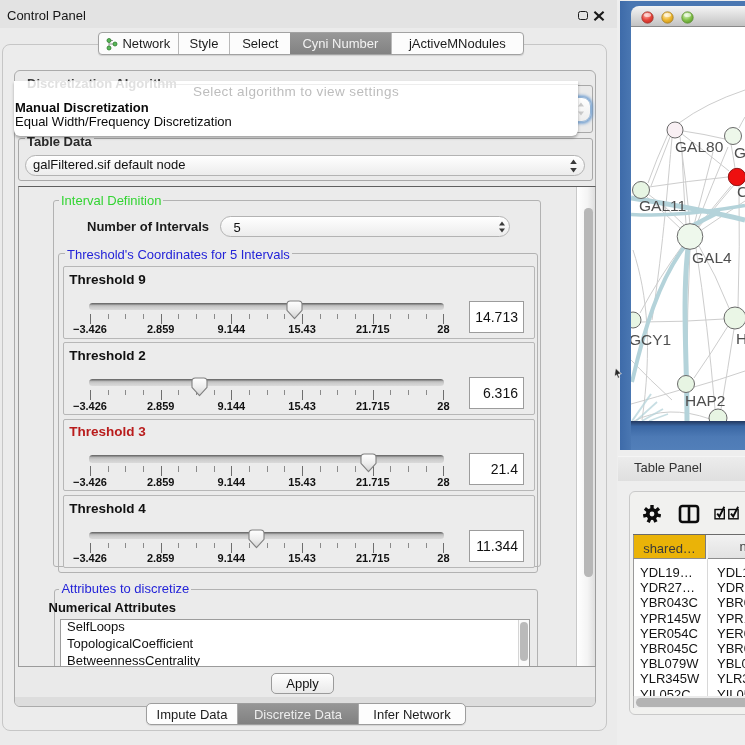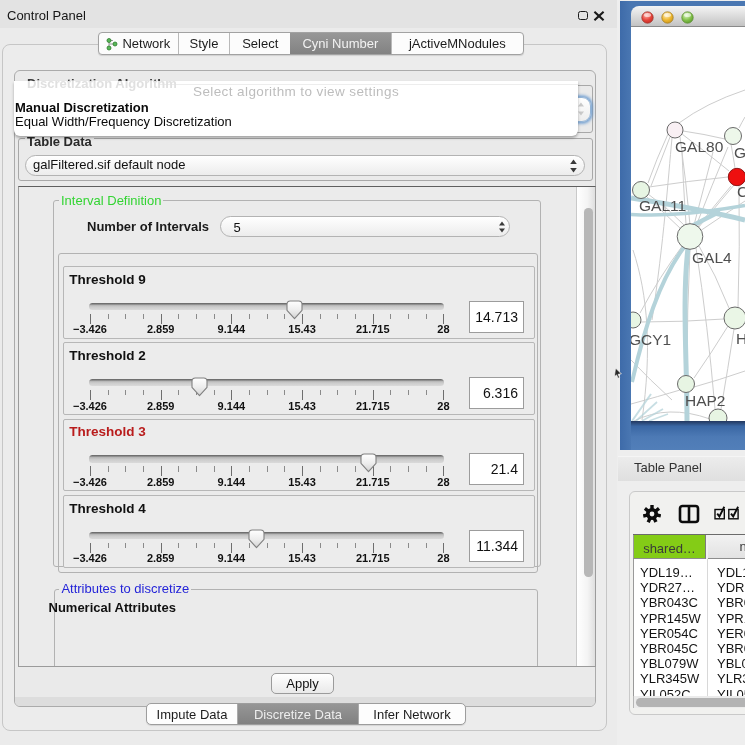--- a/index.html
+++ b/index.html
@@ -90,20 +90,21 @@
   <div class="abs" style="left:68px;top:32px;font-size:13px;font-weight:bold;color:#1a1a1a;">Number of Intervals</div>
   <div class="abs" style="left:200.5px;top:28.5px;width:290px;height:21px;border-radius:10.5px;background:linear-gradient(#ffffff,#ececec);border:1px solid #b3b3b3;">
     <span class="t13" style="position:absolute;left:13px;top:3px;color:#111;">5</span>
     <svg style="position:absolute;left:277px;top:4px;" width="8" height="12" viewBox="0 0 8 12">
         <path d="M4 0.5 L7 4.5 H1 Z" fill="#3a3a3a"></path>
         <path d="M4 11.5 L7 7.5 H1 Z" fill="#3a3a3a"></path>
       </svg>
   </div>
 
   <div class="abs" style="left:39px;top:66px;width:480px;height:320px;border:1px solid #b2b2b2;border-radius:3px;"></div>
+  <div class="abs" style="left:46px;top:59.5px;font-size:13px;color:#2424d8;background:#ebebeb;padding:0 2px;">Threshold's Coordinates for 5 Intervals</div>
 
 <div class="abs" style="left:43.7px;top:79.0px;width:472.3px;height:72.5px;border:1px solid #b7b7b7;border-radius:2px;background:#ececec;">
   <div style="position:absolute;left:5.6px;top:4.5px;font-size:13.5px;font-weight:bold;color:#111;">Threshold 9</div>
   <div style="position:absolute;left:25.8px;top:35.5px;width:354.5px;height:7.5px;border-radius:3.5px;background:linear-gradient(#6f6f6f,#6f6f6f 1px,#b2b2b2 2px,#cbcbcb 55%,#dadada);"></div>
   <div style="position:absolute;left:26.3px;top:46.5px;width:1px;height:10px;background:#6e6e6e;"></div>
       <div style="position:absolute;left:44.0px;top:46.5px;width:1px;height:5.5px;background:#8a8a8a;"></div>
       <div style="position:absolute;left:61.6px;top:46.5px;width:1px;height:5.5px;background:#8a8a8a;"></div>
       <div style="position:absolute;left:79.3px;top:46.5px;width:1px;height:5.5px;background:#8a8a8a;"></div>
       <div style="position:absolute;left:97.0px;top:46.5px;width:1px;height:10px;background:#6e6e6e;"></div>
       <div style="position:absolute;left:114.7px;top:46.5px;width:1px;height:5.5px;background:#8a8a8a;"></div>
@@ -263,20 +264,27 @@
           </linearGradient>
         </defs>
         <path d="M1 10.3 L1 4.3 Q1 1 4.3 1 L12.7 1 Q16 1 16 4.3 L16 10.3 L8.5 18.7 Z" fill="url(#thg4952)" stroke="#808080" stroke-width="1.1" stroke-linejoin="round"></path>
       </svg>
   <div style="position:absolute;left:405.3px;top:33.7px;width:55px;height:32px;background:#ffffff;border:1px solid #9c9c9c;font-size:14px;color:#111;text-align:right;line-height:31px;padding-right:5px;">11.344</div>
 </div>
 
   <div class="abs" style="left:35px;top:402px;width:484px;height:100px;border:1px solid #b2b2b2;border-radius:3px;"></div>
   <div class="abs" style="left:40.4px;top:393.5px;font-size:13px;color:#2424d8;background:#ebebeb;padding:0 2px;">Attributes to discretize</div>
   <div class="abs" style="left:29.5px;top:412.5px;font-size:13px;font-weight:bold;color:#111;">Numerical Attributes</div>
+  <div class="abs" style="left:41px;top:432px;width:470px;height:47.5px;background:#ffffff;border:1px solid #9c9c9c;overflow:hidden;">
+    <div style="position:absolute;left:6px;top:-1px;font-size:13px;color:#111;">SelfLoops</div>
+    <div style="position:absolute;left:6px;top:15.5px;font-size:13px;color:#111;">TopologicalCoefficient</div>
+    <div style="position:absolute;left:6px;top:32.5px;font-size:13px;color:#111;">BetweennessCentrality</div>
+    <div style="position:absolute;right:0;top:0;width:11px;height:47px;background:#fafafa;border-left:1px solid #d5d5d5;"></div>
+    <div style="position:absolute;right:1.5px;top:2px;width:8px;height:39px;background:#bababa;border-radius:4px;"></div>
+  </div>
 </div>
 
 <div class="abs" style="left:271px;top:673px;width:63px;height:20.5px;border-radius:5px;border:1px solid #9b9b9b;background:linear-gradient(#ffffff,#e9e9e9);text-align:center;z-index:2;">
   <span class="t13" style="line-height:19px;color:#111;">Apply</span>
 </div>
 
 <div class="abs" style="left:146px;top:703px;width:320px;height:22px;background:#fdfdfd;border:1px solid #9d9d9d;border-radius:5px;box-shadow:0 1px 1px rgba(0,0,0,0.1);display:flex;overflow:hidden;z-index:3;">
   <div style="width:91px;display:flex;align-items:center;justify-content:center;border-right:1px solid #aaaaaa;">
       <span class="t13">Impute Data</span>
     </div>
@@ -421,21 +429,21 @@
 <svg class="abs" style="left:714px;top:505px;" width="27" height="16" viewBox="0 0 27 16">
   <g fill="none" stroke="#0c0c0c">
     <rect x="1" y="4.5" width="9.3" height="9.3" stroke-width="1.4"></rect>
     <rect x="14.8" y="4.5" width="9.3" height="9.3" stroke-width="1.4"></rect>
     <path d="M3.2 8.6 L5.4 11.4 L10.3 1.8" stroke-width="1.9"></path>
     <path d="M17 8.6 L19.2 11.4 L24.1 1.8" stroke-width="1.9"></path>
   </g>
 </svg>
 
 <div class="abs" style="left:633px;top:534px;width:112px;height:1px;background:#6b6b6b;"></div>
-<div class="abs" style="left:633px;top:535px;width:73px;height:24px;background:#84cc16;border-left:1px solid #9a9a9a;border-right:1.5px solid #7c7c7c;border-bottom:1px solid #8d8d8d;text-align:center;">
+<div class="abs" style="left:633px;top:535px;width:73px;height:24px;background:#eab308;border-left:1px solid #9a9a9a;border-right:1.5px solid #7c7c7c;border-bottom:1px solid #8d8d8d;text-align:center;">
   <span style="font-size:13px;color:#3a3a3a;line-height:28px;">shared…</span>
 </div>
 <div class="abs" style="left:707.5px;top:535px;width:37.5px;height:24px;background:linear-gradient(#f2f2f2,#e2e2e2);border-bottom:1px solid #8d8d8d;">
   <span style="font-size:13px;color:#3a3a3a;position:absolute;left:32px;top:4px;">na</span>
 </div>
 
 <div class="abs" style="left:633px;top:559px;width:112px;height:138px;background:#ffffff;border-left:1px solid #9a9a9a;overflow:hidden;">
   <div style="position:absolute;left:73px;top:0;width:1px;height:138px;background:#d8d8d8;"></div>
   <div style="position:absolute;left:6px;top:6.0px;font-size:13px;color:#141414;white-space:nowrap;">YDL19…</div>
   <div style="position:absolute;left:83px;top:6.0px;font-size:13px;color:#141414;white-space:nowrap;">YDL194W</div>

